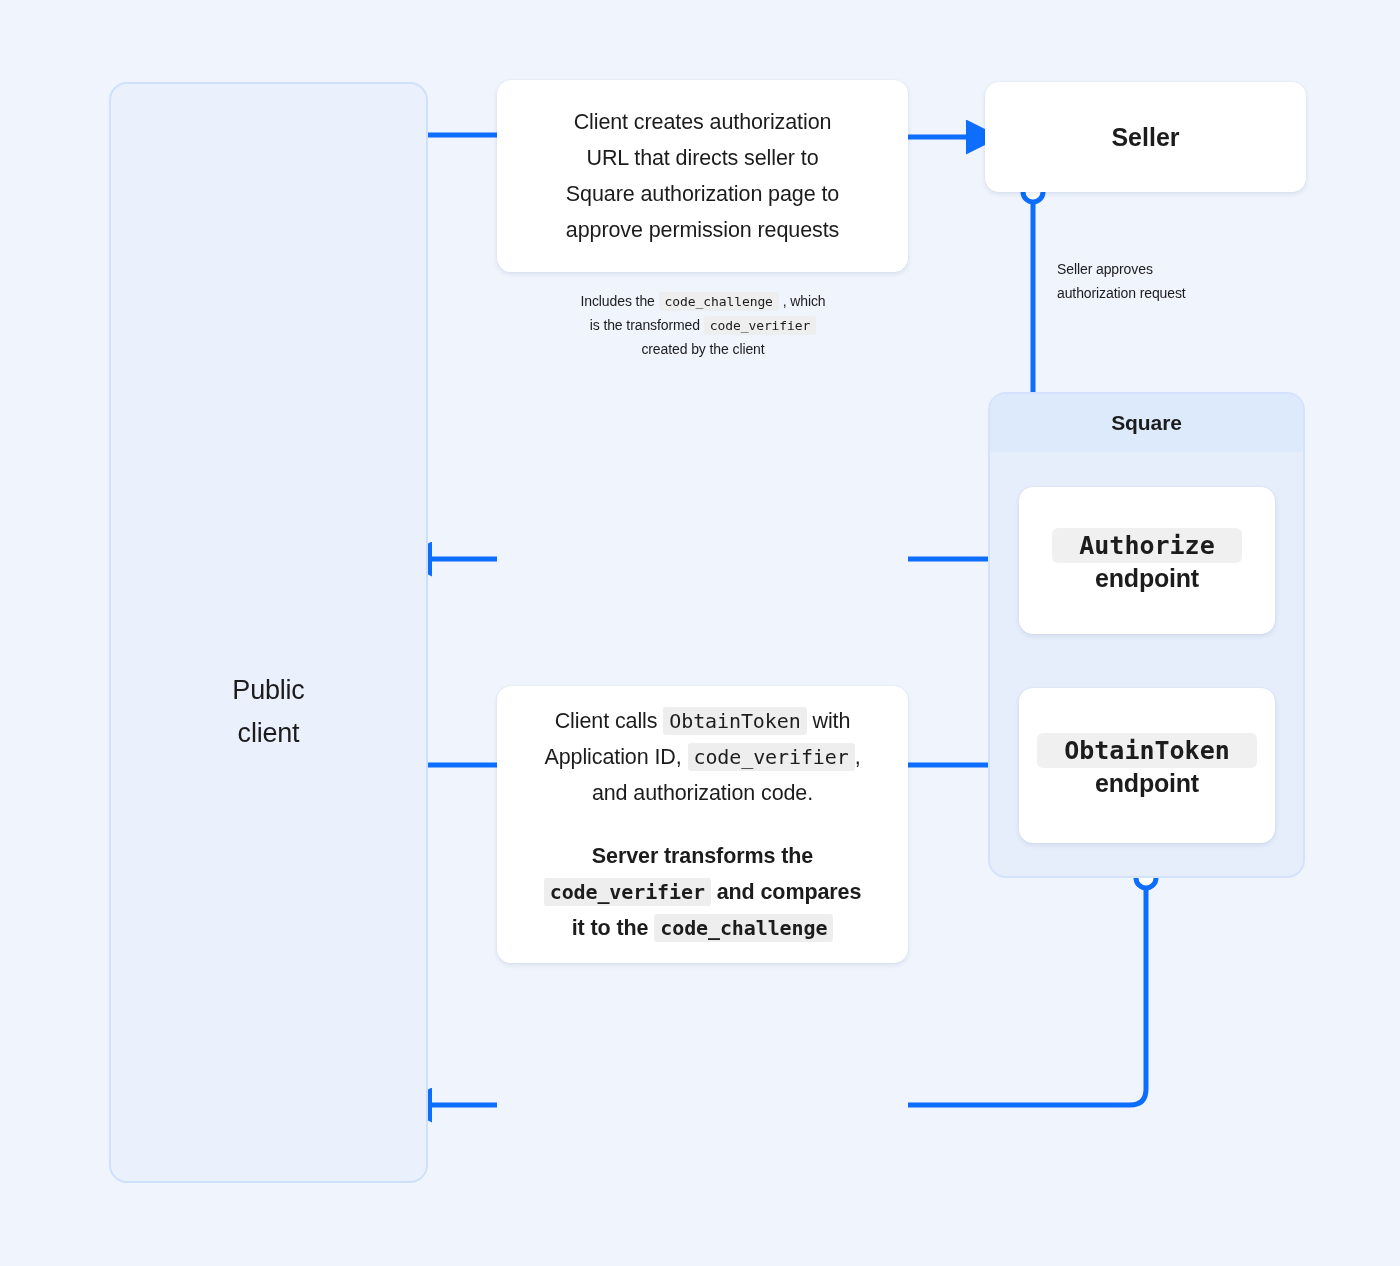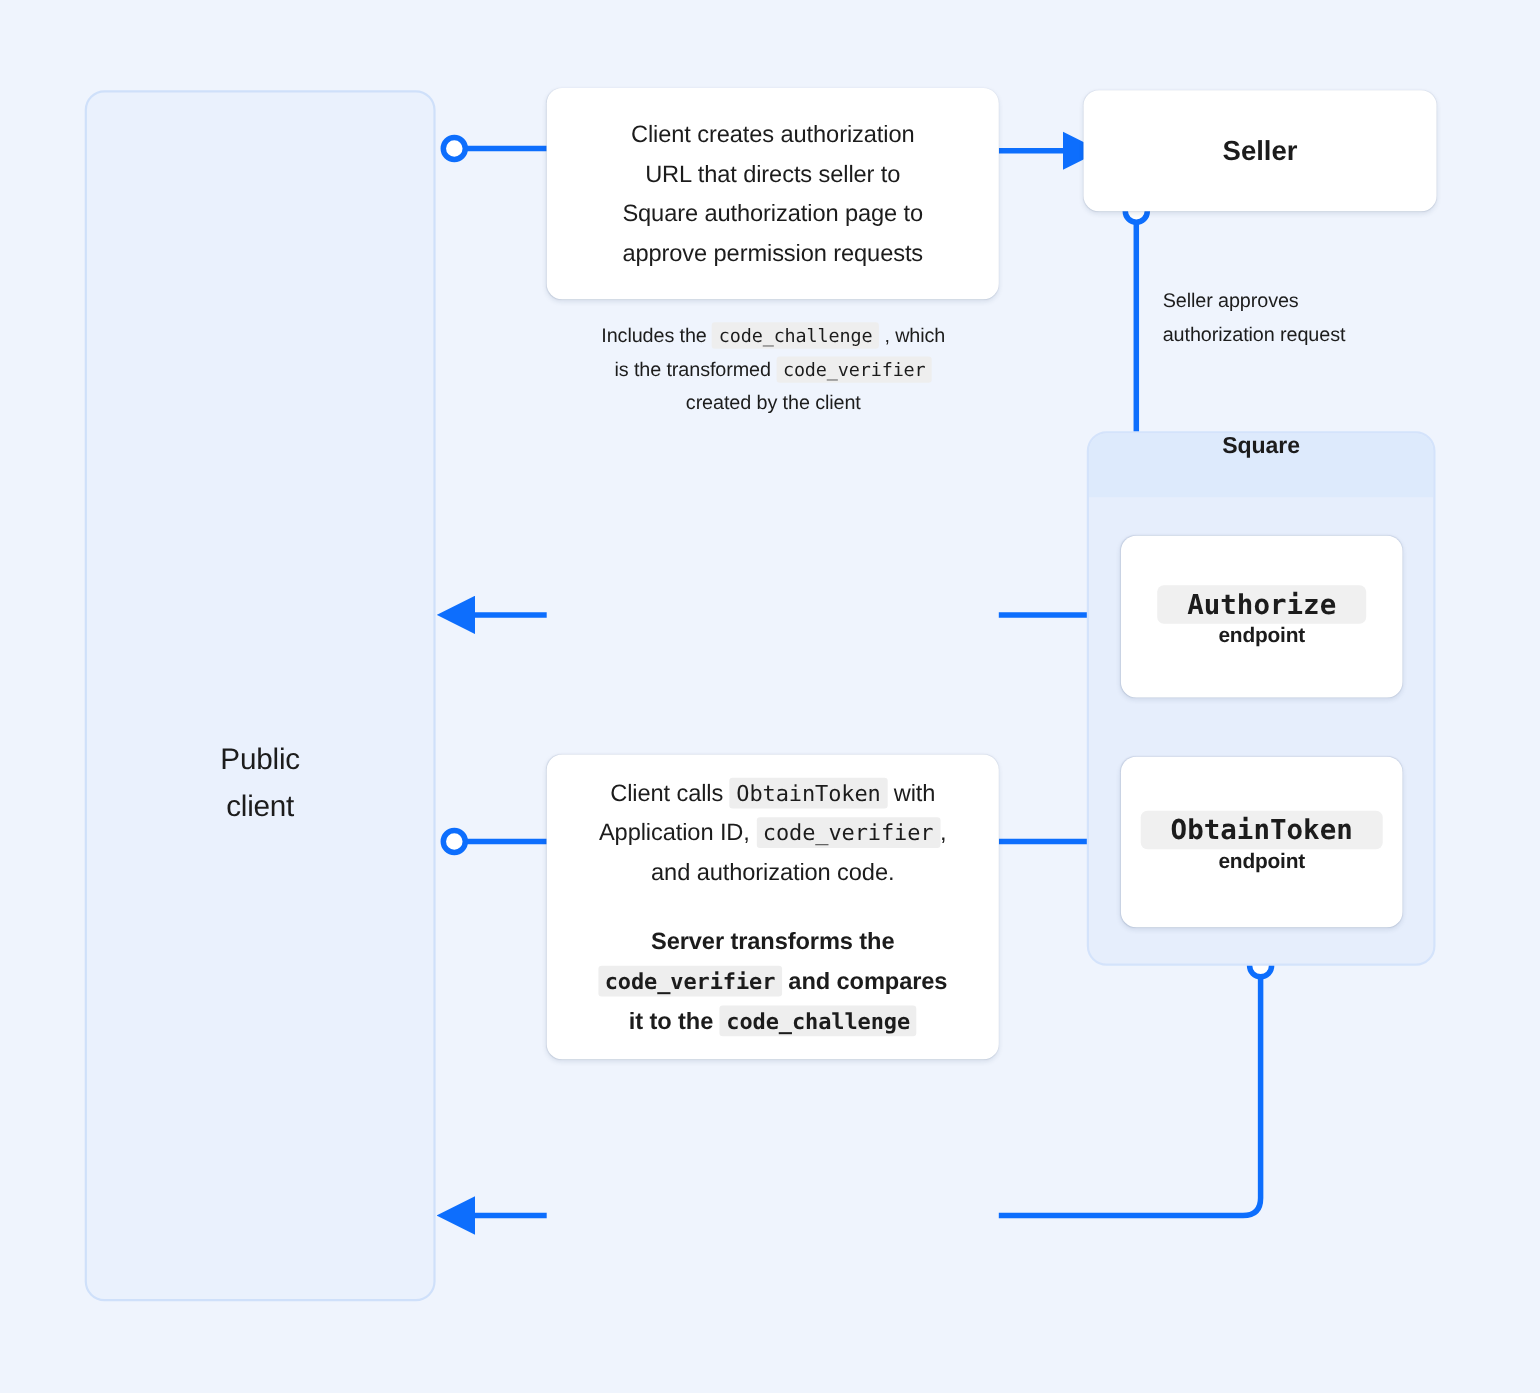--- a/index.html
+++ b/index.html
@@ -29,21 +29,21 @@
     pointer-events: none;
   }
 
   
   .lane {
     position: absolute;
     border-radius: 18px;
     box-sizing: border-box;
   }
   .lane-public {
-    left: 77px;
+    left: 109px;
     top: 82px;
     width: 319px;
     height: 1101px;
     background: #eaf1fd;
     border: 2px solid #cfe0fa;
   }
   .lane-public .lane-label {
     position: absolute;
     left: 0;
     right: 0;
@@ -64,20 +64,21 @@
     overflow: hidden;
   }
   .lane-square .square-header {
     position: absolute;
     left: 0;
     top: 0;
     width: 100%;
     height: 58px;
     background: #ddeafc;
     display: flex;
+    align-items: center;
     justify-content: center;
   }
   .lane-square .square-header span {
     font-size: 21px;
     font-weight: bold;
     color: #1c1c1c;
     letter-spacing: -0.1px;
   }
 
   
@@ -106,21 +107,21 @@
   }
   .card.node-title {
     font-size: 25px;
     font-weight: bold;
   }
 
   
   .note {
     position: absolute;
     color: #1c1c1c;
-    font-size: 18px;
+    font-size: 14px;
     line-height: 1.7;
     letter-spacing: -0.1px;
   }
   .note.center { text-align: center; }
   .note.left { text-align: left; }
 
   
   code, .codechip {
     font-family: "DejaVu Sans Mono", "Liberation Mono", monospace;
     background: #eeeeee;
@@ -134,21 +135,21 @@
     font-family: "DejaVu Sans Mono", "Liberation Mono", monospace;
     background: #f0f0f0;
     border-radius: 6px;
     padding: 3px 27px;
     font-size: 25px;
     font-weight: bold;
     color: #1c1c1c;
     display: inline-block;
   }
   .endpoint-sub {
-    font-size: 19px;
+    font-size: 25px;
     font-weight: bold;
     color: #1c1c1c;
     margin-top: 1px;
     letter-spacing: -0.2px;
   }
 
   
   .card-auth-url   { left: 497px; top: 80px;   width: 411px; height: 192px; }
   .card-seller     { left: 985px; top: 82px;   width: 321px; height: 110px; }
   .card-ret-code   { left: 497px; top: 496px;  width: 411px; height: 160px; }

